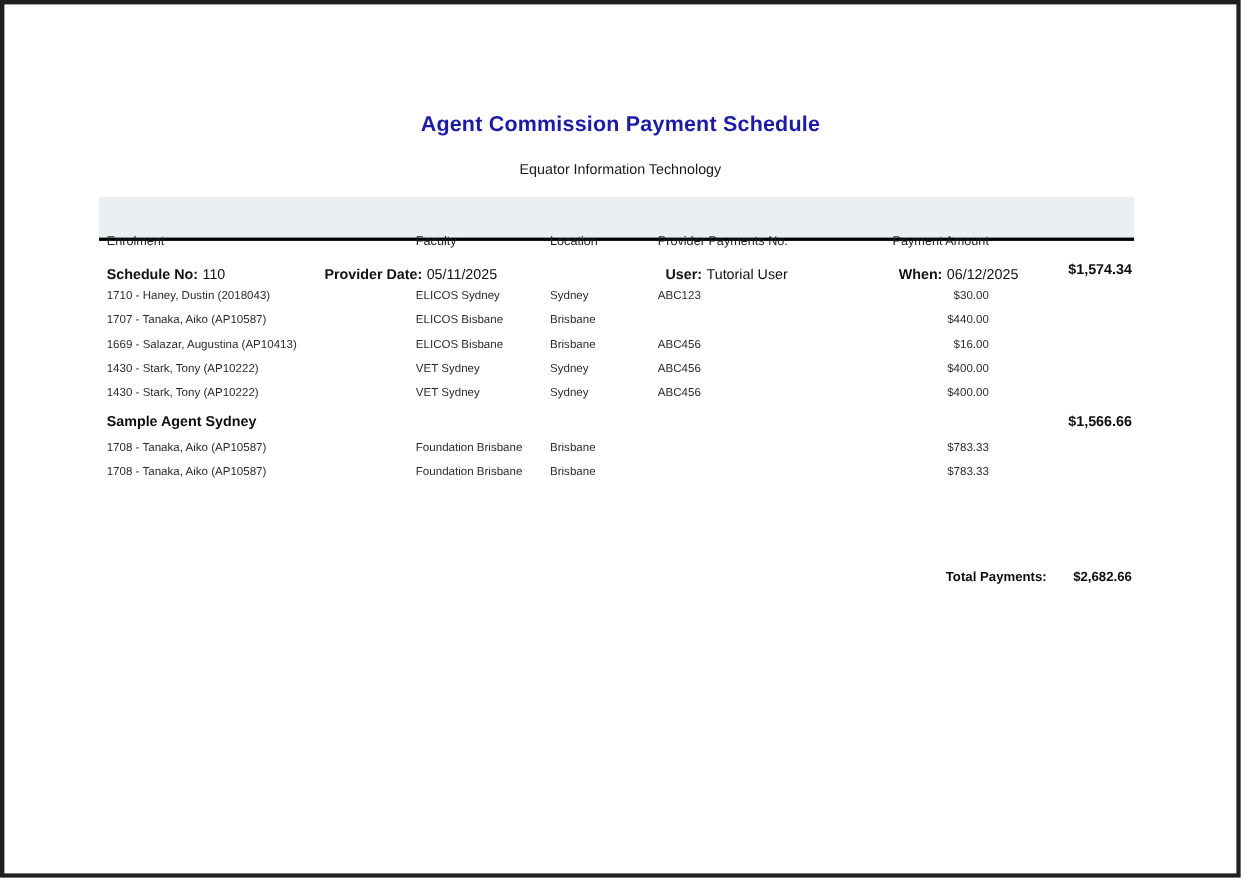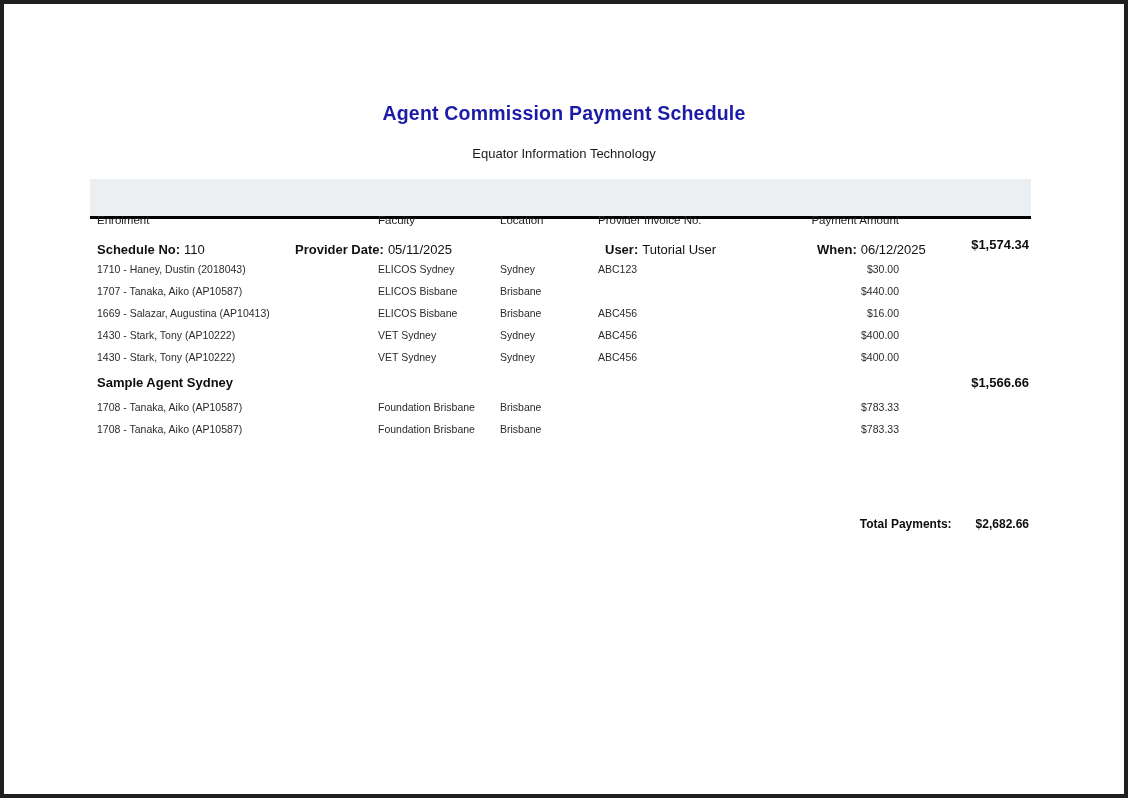--- a/index.html
+++ b/index.html
@@ -86,21 +86,21 @@
   <span class="info-item ii-3"><b>User:</b><span class="val">Tutorial User</span></span>
   <span class="info-item ii-4"><b>When:</b><span class="val">06/12/2025</span></span>
 </div>
 
 <div class="rtable">
 
   <div class="trow col-head">
     <span class="cell c1">Enrolment</span>
     <span class="cell c2">Faculty</span>
     <span class="cell c3">Location</span>
-    <span class="cell c4">Provider Invoice No.</span>
+    <span class="cell c4">Provider Payments No.</span>
     <span class="cell c5">Payment Amount</span>
     <span class="cell c6"></span>
   </div>
 
   <div class="trow group-row">
     <span class="group-total">$1,574.34</span>
   </div>
 
   <div class="trow data-row">
     <span class="cell c1">1710 - Haney, Dustin (2018043)</span>

